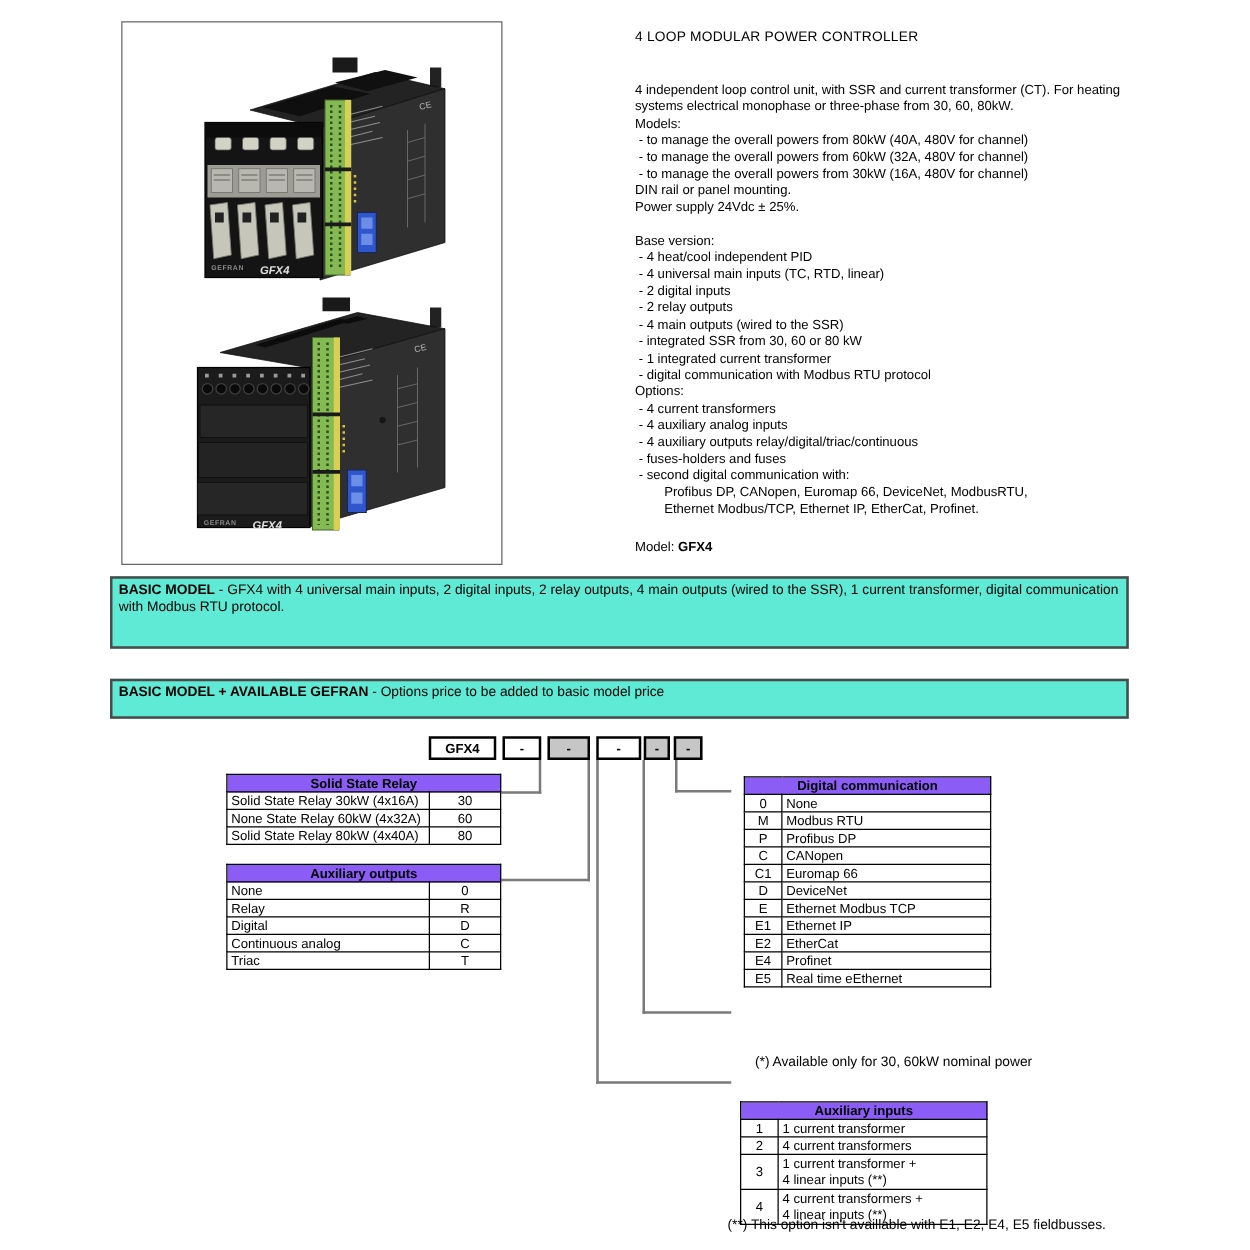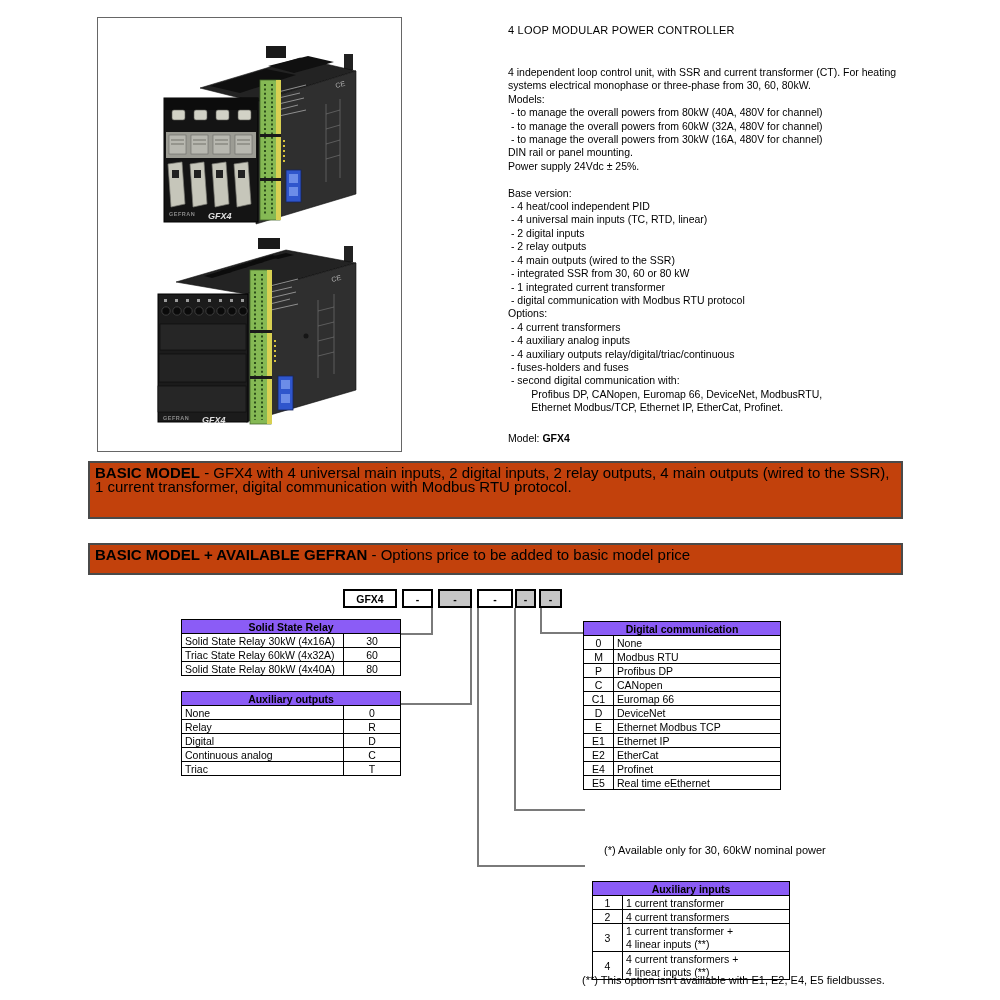--- a/index.html
+++ b/index.html
@@ -10,22 +10,22 @@
   
   .photo-frame{left:97px;top:17px;width:303px;height:433px;border:1px solid #666;background:#fff;}
 
   
   .doc-title{left:508px;top:24px;font-size:11px;font-weight:normal;letter-spacing:.2px;}
   .description{left:508px;top:66px;font-size:10.5px;line-height:13.4px;white-space:pre;}
   .model-line{left:508px;top:432px;font-size:10.5px;}
   .model-line b{font-weight:bold;}
 
   
-  .wide-box{left:88px;width:801px;border:2px solid #4a4a4a;background:#c2410c;
-            font-size:15px;line-height:13.5px;padding:3px 5px;}
+  .wide-box{left:88px;width:801px;border:2px solid #4a4a4a;background:#5eead4;
+            font-size:11px;line-height:13.5px;padding:3px 5px;}
   .wide-box b{font-weight:bold;}
   .basic-box{top:461px;height:48px;}
   .options-box{top:543px;height:22px;}
 
   
   .codebox{position:absolute;height:15px;border:2px solid #000;background:#fff;
            display:flex;align-items:center;justify-content:center;
            font-size:10.5px;font-weight:bold;}
   .codebox.gray{background:#c6c6c6;}
 
@@ -287,21 +287,21 @@
         <tr>
           <th colspan="2">Solid State Relay</th>
         </tr>
       </thead>
     <tbody>
       <tr>
           <td>Solid State Relay 30kW (4x16A)</td>
           <td class="code">30</td>
         </tr>
       <tr>
-          <td>Triac State Relay 60kW (4x32A)</td>
+          <td>None State Relay 60kW (4x32A)</td>
           <td class="code">60</td>
         </tr>
       <tr>
           <td>Solid State Relay 80kW (4x40A)</td>
           <td class="code">80</td>
         </tr>
     </tbody>
   </table>
 
   <table class="tbl" style="left:181px;top:691px;width:219px;">
@@ -331,21 +331,21 @@
           <td>Continuous analog</td>
           <td class="code">C</td>
         </tr>
       <tr>
           <td>Triac</td>
           <td class="code">T</td>
         </tr>
     </tbody>
   </table>
 
-  <table class="tbl" style="left:583px;top:621px;width:197px;">
+  <table class="tbl" style="left:595px;top:621px;width:197px;">
     <colgroup>
         <col style="width:30px">
         <col style="width:167px">
       </colgroup>
     <thead>
         <tr>
           <th colspan="2">Digital communication</th>
         </tr>
       </thead>
     <tbody>

